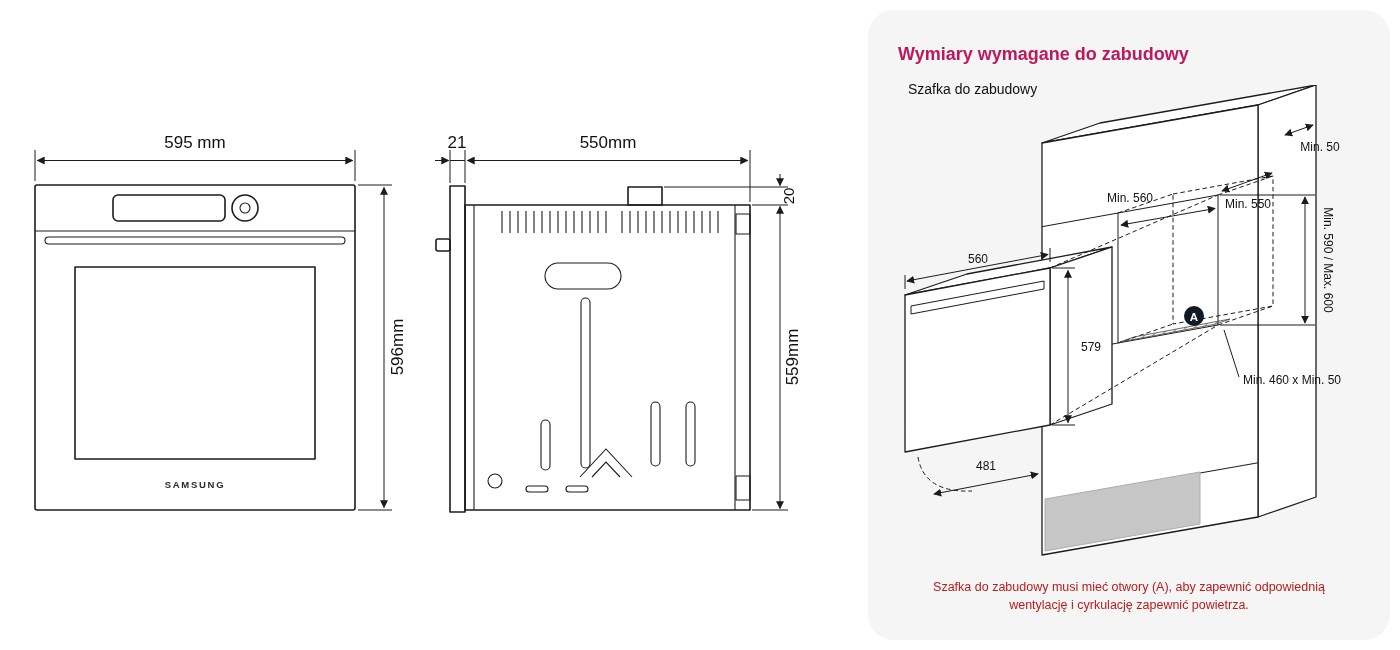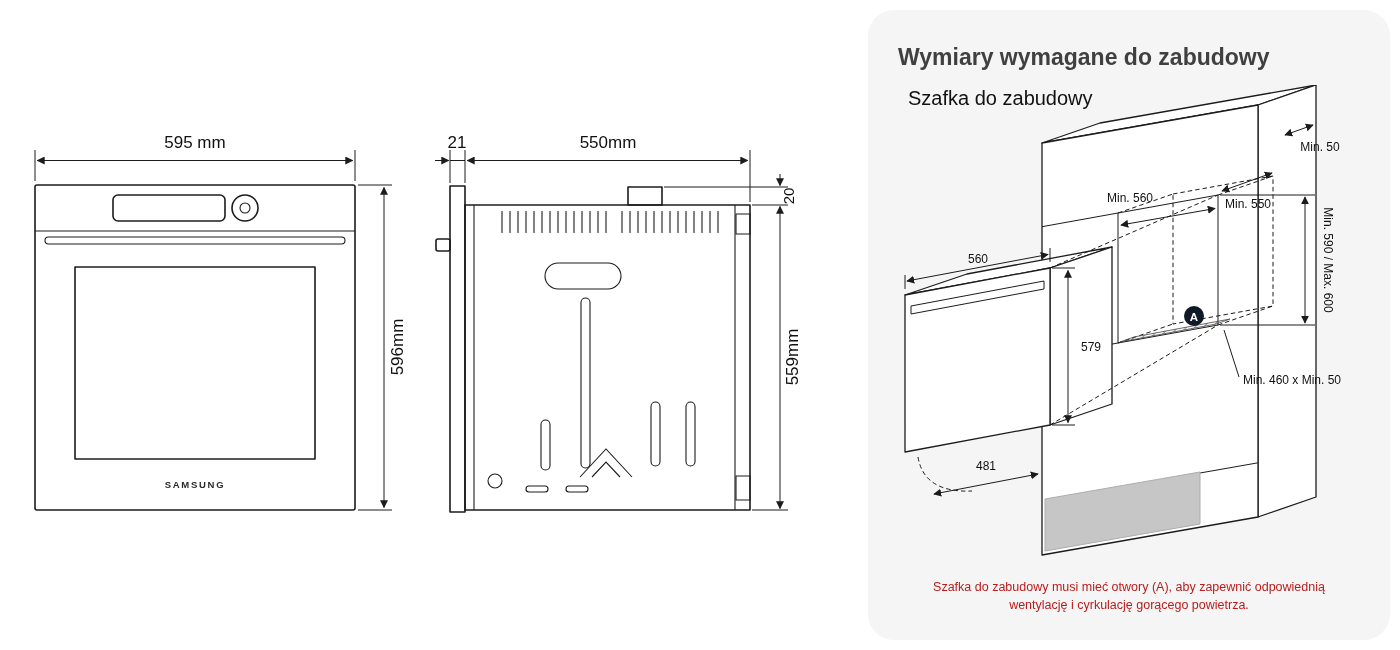--- a/index.html
+++ b/index.html
@@ -19,22 +19,22 @@
 
   svg text { font-family:"Liberation Sans", sans-serif; fill:#111; }
   .lab  { font-size:17px; }
   .labm { font-size:15px; }
   .lab2 { font-size:12px; }
   .brand { font-size:9.5px; font-weight:bold; letter-spacing:1.7px; fill:#2a2a2a; }
   .badge-txt { font-size:11.5px; font-weight:bold; fill:#fff; }
 
   #card { position:absolute; left:868px; top:10px; width:522px; height:630px;
           background:var(--card-bg,#f5f5f5); border-radius:26px; overflow:hidden; }
-  #card h1 { font-size:23px; font-weight:700; color:#404040; padding:34px 28px 0 30px; }
-  #card h2 { font-size:20px; font-weight:400; color:#111; padding:16px 0 0 40px; }
+  #card h1 { font-size:18px; font-weight:700; color:#be185d; padding:34px 28px 0 30px; }
+  #card h2 { font-size:14px; font-weight:400; color:#111; padding:16px 0 0 40px; }
   #card svg { position:absolute; left:0; top:75px; }
   #card .footnote { position:absolute; left:0; right:0; bottom:26px; text-align:center;
                     font-size:12.5px; color:#b91c1c; line-height:1.45; }
 </style>
 </head>
 <body>
 
 <div id="stage">
 
   <svg style="left:0;top:0" width="430" height="650" viewBox="0 0 430 650">
@@ -193,16 +193,16 @@
       <path class="dsh" d="M50 372Q56 408 104 406"></path>
       <line class="dm" x1="66" y1="409" x2="170" y2="389" marker-start="url(#cvA)" marker-end="url(#cvA)"></line>
       <text class="lab2" x="118" y="385" text-anchor="middle">481</text>
 
       <line class="tn2" x1="371" y1="292" x2="356" y2="245"></line>
       <text class="lab2" x="375" y="299" text-anchor="start">Min. 460 x Min. 50</text>
     </svg>
 
     <div class="footnote">
       <span>Szafka do zabudowy musi mieć otwory (A), aby zapewnić odpowiednią</span><br>
-      <span>wentylację i cyrkulację gorącego powietrza.</span>
+      <span>wentylację i cyrkulację zapewnić powietrza.</span>
     </div>
   </div>
 </div>
 
 </body></html>

